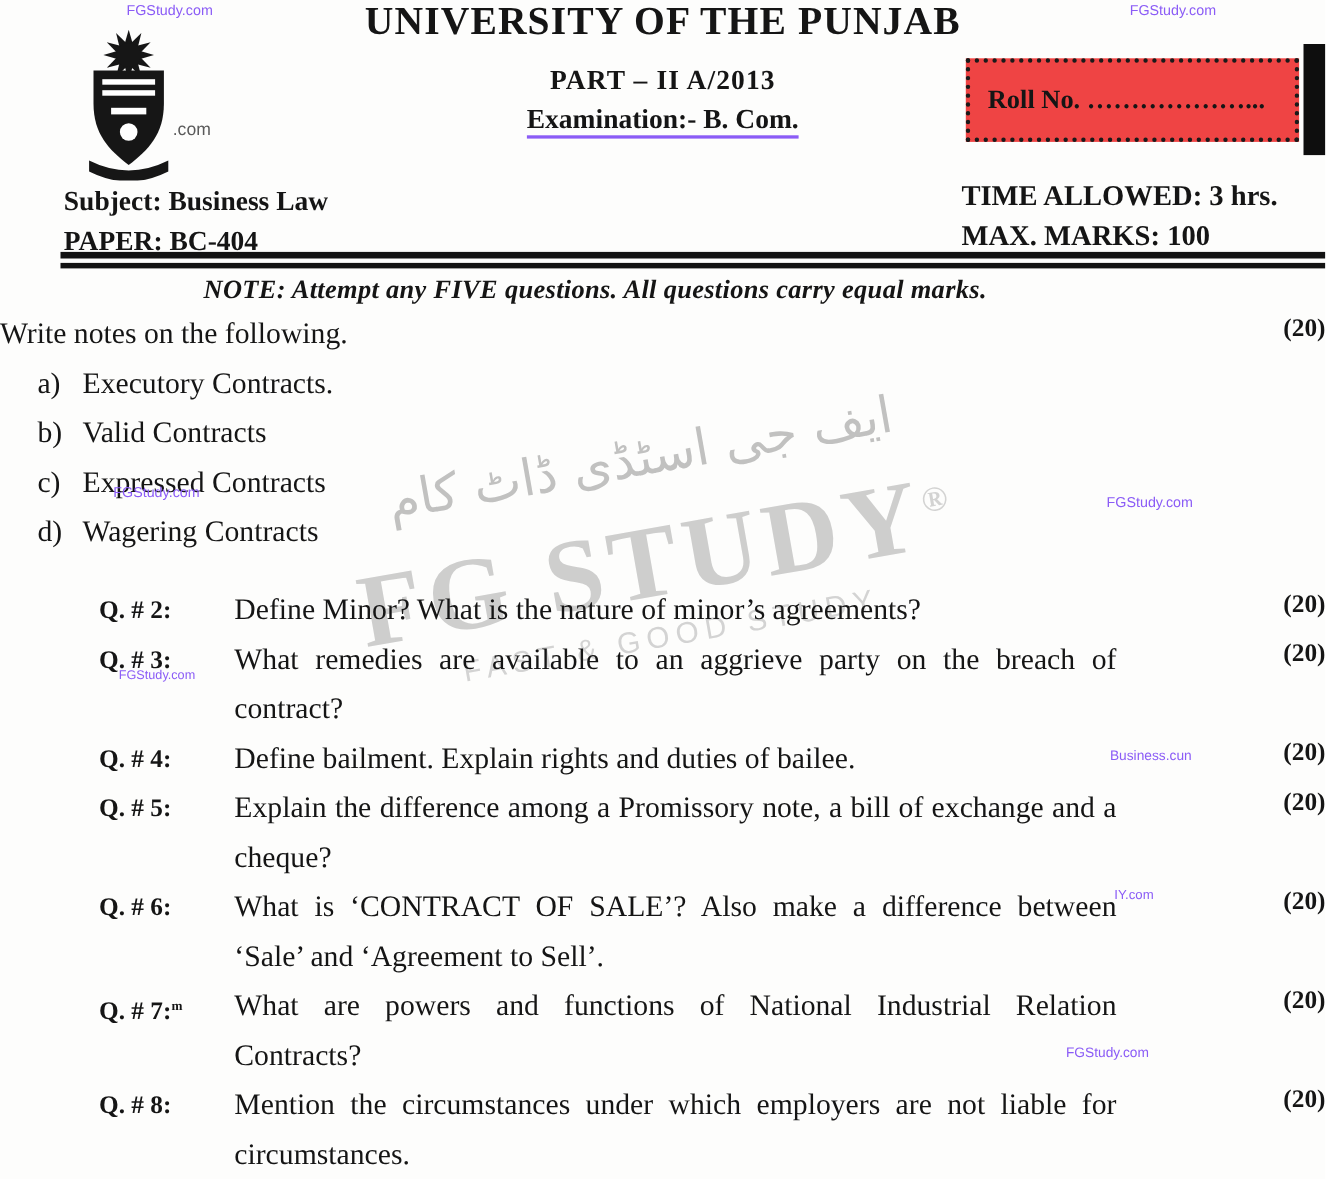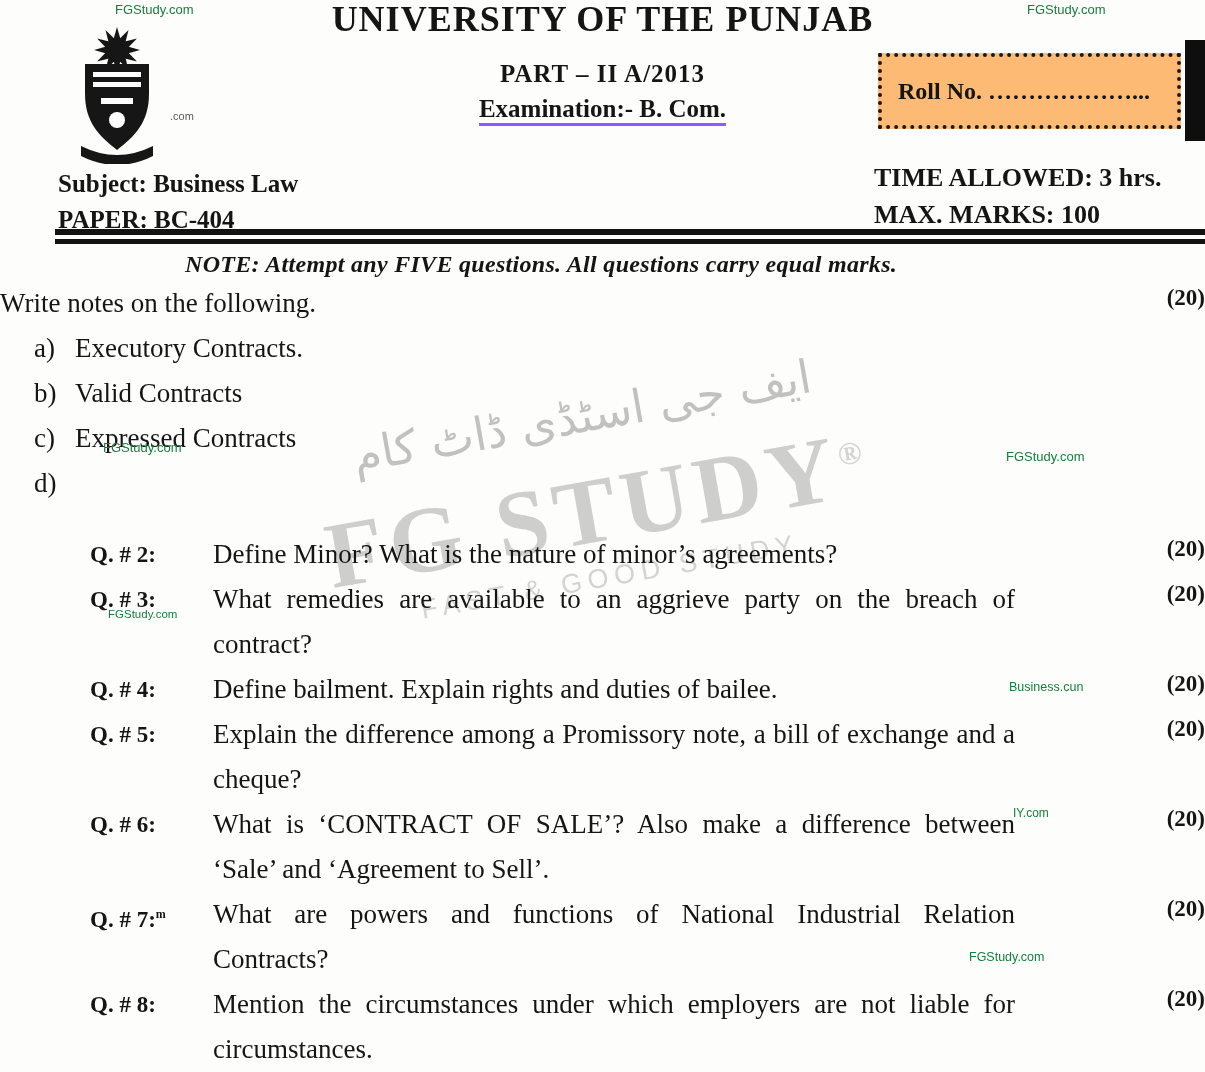--- a/index.html
+++ b/index.html
@@ -12,21 +12,21 @@
   
   .hdr-title { position:absolute; top:-2px; left:0; right:0; text-align:center;
     font-size:36px; font-weight:bold; letter-spacing:1px; }
   .hdr-part  { position:absolute; top:60px; left:0; right:0; text-align:center;
     font-size:25px; font-weight:bold; letter-spacing:1px; }
   .hdr-exam  { position:absolute; top:95px; left:0; right:0; text-align:center;
     font-size:25px; font-weight:bold; }
   .hdr-exam span { border-bottom:3px solid #8b5cf6; padding-bottom:1px; }
   .roll-box { position:absolute; left:878px; top:53px; width:303px; height:76px;
     border:4px dotted #1a1a1a; display:flex; align-items:center; padding-left:16px;
-    font-size:24px; font-weight:bold; background:#fdba74; }
+    font-size:24px; font-weight:bold; background:#ef4444; }
   .black-bar { position:absolute; right:0; top:40px; width:20px; height:101px; background:#0e0e0e; }
   .logo { position:absolute; left:70px; top:26px; width:94px; height:138px; }
   .subject-block { position:absolute; left:58px; top:166px; font-size:25px;
     font-weight:bold; line-height:36px; }
   .time-block { position:absolute; left:874px; top:159px; font-size:26px;
     font-weight:bold; line-height:37px; }
   .rule { position:absolute; left:55px; right:0; top:229px; height:15px;
     border-top:6px solid #131313; border-bottom:5px solid #131313; }
   .note { position:absolute; left:185px; top:251px; font-size:24px;
     font-weight:bold; font-style:italic; letter-spacing:0.3px; }
@@ -39,24 +39,24 @@
   .qlabel sup { font-size:12px; }
   .qbody { flex:none; width:802px; font-size:27px; line-height:45px; }
   .qline { white-space:nowrap; }
   .qline.stretch { text-align:justify; text-align-last:justify; }
   .subitem { padding-left:34px; display:flex; }
   .sub-letter { width:41px; flex:none; }
   .qmarks { margin-left:auto; font-size:23px; font-weight:bold;
     line-height:45px; position:relative; top:-6px; white-space:nowrap; }
   
   .wm-small { position:absolute; font-family:"Liberation Sans", sans-serif;
-    color:#15803d; z-index:2; }
+    color:#8b5cf6; z-index:2; }
   .wm-tl  { left:115px;  top:2px;   font-size:13px; }
   .wm-tr  { left:1027px; top:2px;   font-size:13px; }
-  .wm-logo{ left:170px;  top:110px; font-size:11px; color:#5a5a5a; }
+  .wm-logo{ left:157px;  top:110px; font-size:16px; color:#5a5a5a; }
   .wm-ml  { left:103px;  top:440px; font-size:13px; }
   .wm-mr  { left:1006px; top:449px; font-size:13px; }
   .wm-q3  { left:108px;  top:608px; font-size:11.5px; }
   .wm-q4  { left:1009px; top:680px; font-size:12.5px; }
   .wm-q6  { left:1013px; top:806px; font-size:12px; }
   .wm-q7  { left:969px;  top:950px; font-size:12.5px; }
   .center-wm { position:absolute; left:295px; top:388px; width:600px; z-index:0;
     text-align:center; transform:rotate(-10deg); opacity:0.42; }
   .wm-urdu { font-size:46px; color:#6f6f6f; font-family:"DejaVu Sans", sans-serif;
     margin-bottom:6px; }
@@ -152,20 +152,21 @@
         <div class="subitem">
           <span class="sub-letter">b)</span>
           <span>Valid Contracts</span>
         </div>
         <div class="subitem">
           <span class="sub-letter">c)</span>
           <span>Expressed Contracts</span>
         </div>
         <div class="subitem">
           <span class="sub-letter">d)</span>
+          <span>Wagering Contracts</span>
         </div>
       </div>
       <div class="qmarks">(20)</div>
     </div>
 
     <div class="qrow">
       <div class="qlabel">Q. # 2:</div>
       <div class="qbody">
         <div class="qline">Define Minor? What is the nature of minor’s agreements?</div>
       </div>

